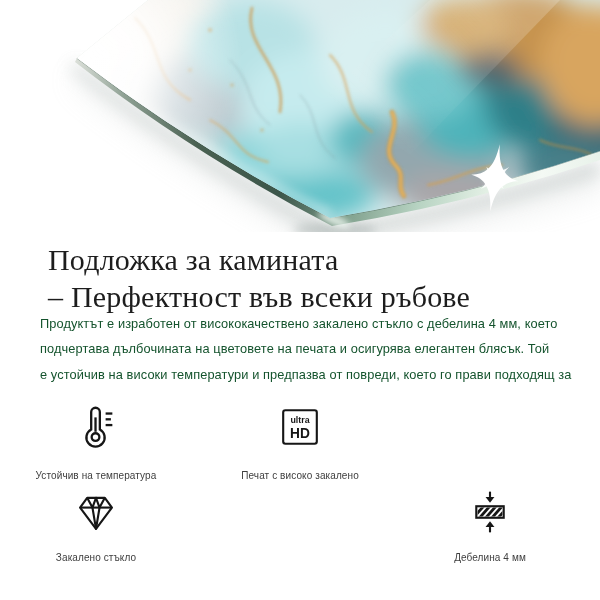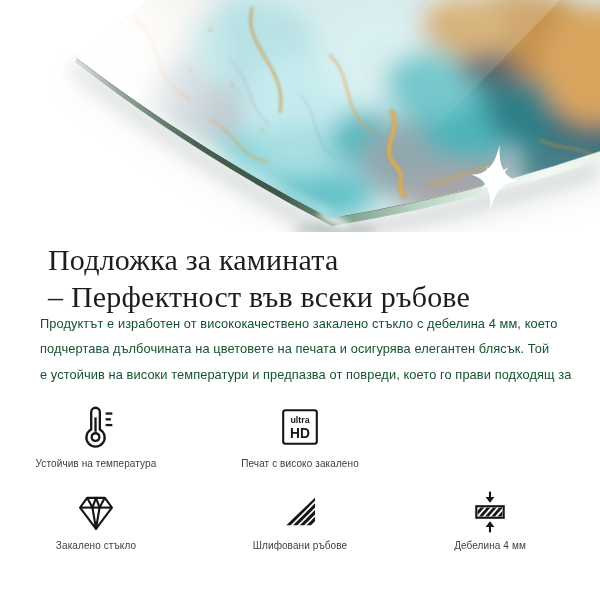--- a/index.html
+++ b/index.html
@@ -3,21 +3,21 @@
 <meta charset="utf-8">
 <style>
   html,body{margin:0;padding:0;background:#fff;}
   .page{position:relative;width:600px;height:600px;background:#ffffff;overflow:hidden;
         font-family:"Liberation Sans",sans-serif;}
   .hero{position:absolute;left:0;top:0;width:600px;height:232px;}
   .title{position:absolute;left:40px;top:233px;font-family:"Liberation Serif",serif;
          font-size:30px;line-height:37px;font-weight:400;color:#1d1d1d;letter-spacing:.2px;}
   .desc{position:absolute;left:40px;top:311px;width:530px;}
   .desc-line{font-size:12.8px;line-height:25.4px;color:#14532d;white-space:nowrap;letter-spacing:.1px;}
-  .feature{position:absolute;width:200px;display:flex;flex-direction:column;align-items:center;}
+  .feature{position:absolute;width:200px;display:flex;flex-direction:column;align-items:center;gap:12px;}
   .icon-box{height:52px;display:flex;align-items:center;justify-content:center;}
   .row2 .icon-box{height:46px;}
   .f-label{margin-top:5px;font-size:10px;color:#3e3e3e;letter-spacing:.1px;}
   .f0{left:-4px;top:401px}.f1{left:200px;top:401px}.f2{left:390px;top:401px}
   .f3{left:-4px;top:489px}.f4{left:200px;top:489px}.f5{left:390px;top:489px}
   .ic{stroke:#161616;fill:none;stroke-width:2.4;}
 </style>
 </head>
 <body>
 
@@ -186,39 +186,20 @@
           <path d="M16,10 L36,10 L44,21 L26,45 L8,21 Z"></path>
           <line x1="8" y1="21" x2="44" y2="21"></line>
           <path d="M16,10 L22,21 L26,10 L30,21 L36,10"></path>
           <path d="M22,21 L26,45 L30,21"></path>
         </g>
       </svg>
     </div>
     <div class="f-label">Закалено стъкло</div>
   </div>
 
-  <div class="feature f4 row2">
-    <div class="icon-box">
-      <svg width="44" height="44" viewBox="0 0 52 52">
-        <defs>
-            <clipPath id="triClip">
-              <path d="M9,42 L44,42 L44,9 Z"></path>
-            </clipPath>
-          </defs>
-        <g clip-path="url(#triClip)" stroke="#161616" stroke-width="3.6">
-          <line x1="2" y1="44" x2="40" y2="6"></line>
-          <line x1="10" y1="44" x2="48" y2="6"></line>
-          <line x1="18" y1="44" x2="56" y2="6"></line>
-          <line x1="26" y1="44" x2="64" y2="6"></line>
-          <line x1="34" y1="44" x2="72" y2="6"></line>
-        </g>
-      </svg>
-    </div>
-    <div class="f-label">Шлифовани ръбове</div>
-  </div>
 
   <div class="feature f5 row2">
     <div class="icon-box">
       <svg width="46" height="46" viewBox="0 0 52 52">
         <defs>
             <clipPath id="barClip">
               <rect x="12" y="21" width="28" height="10"></rect>
             </clipPath>
           </defs>
         <line class="ic" x1="26" y1="3" x2="26" y2="9"></line>

